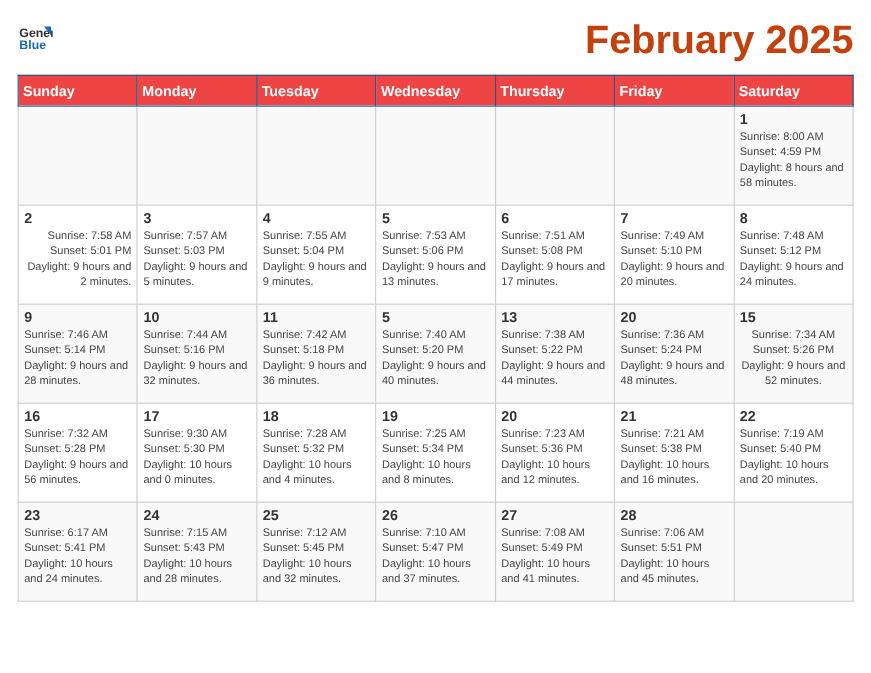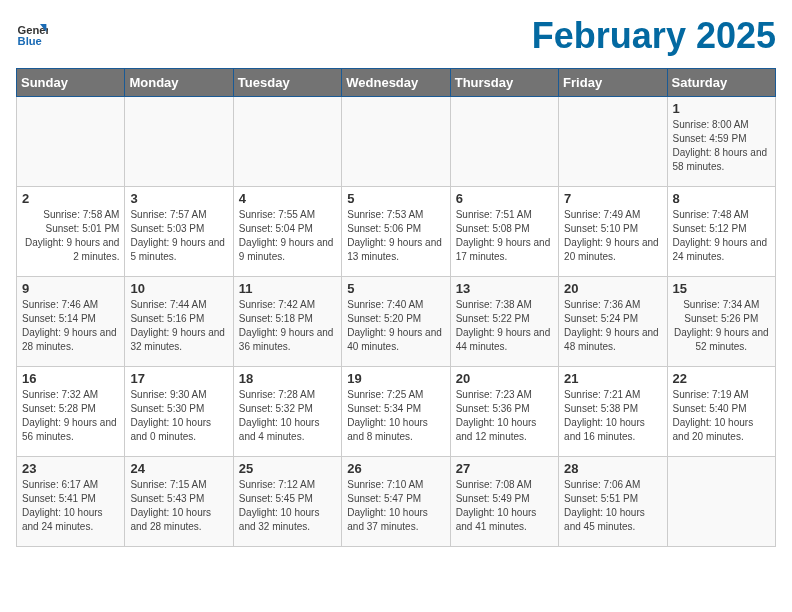--- a/index.html
+++ b/index.html
@@ -24,34 +24,34 @@
     .logo-icon {
       width: 32px;
       height: 32px;
     }
     .title-area {
       text-align: right;
     }
     .calendar-title {
       font-size: 36px;
       font-weight: bold;
-      color: #0369a1;
+      color: #c2410c;
       line-height: 1.1;
     }
     .calendar-subtitle {
       font-size: 16px;
       color: #555;
     }
     table {
       width: 100%;
       border-collapse: collapse;
       table-layout: fixed;
     }
     thead tr th {
-      background: #737373;
+      background: #ef4444;
       color: #fff;
       font-size: 13px;
       font-weight: bold;
       padding: 6px 4px;
       text-align: left;
       border: 1px solid #1a5a95;
     }
     tbody tr td {
       border: 1px solid #ccc;
       vertical-align: top;

